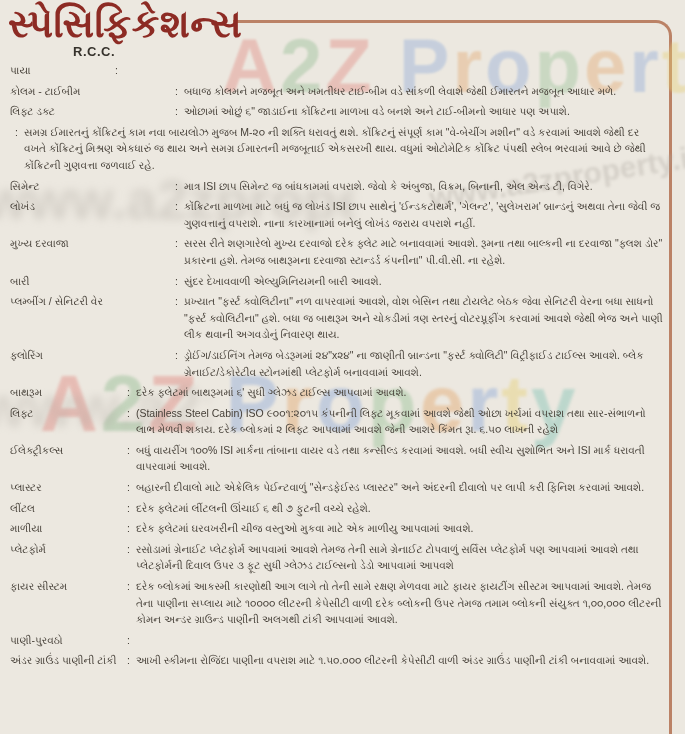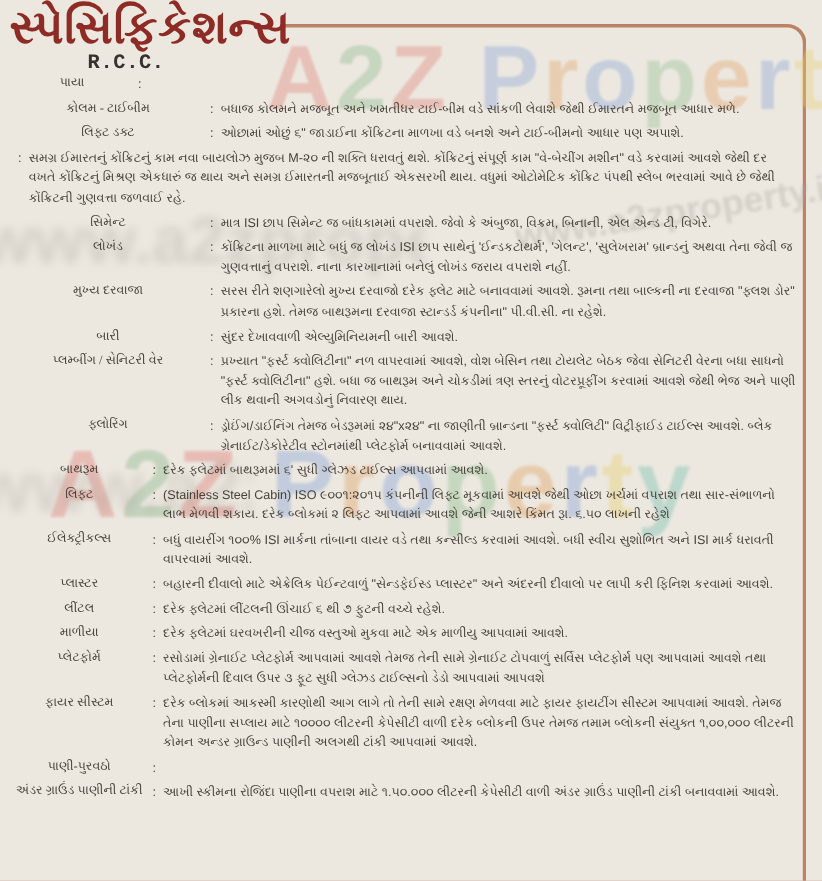--- a/index.html
+++ b/index.html
@@ -16,28 +16,28 @@
     border-top-right-radius:16px;
     z-index:1;pointer-events:none;
   }
   .title{
     position:absolute;left:8px;top:2px;margin:0;z-index:3;
     font-size:39px;font-weight:bold;color:var(--title,#8d2b24);
     letter-spacing:0.5px;
   }
   .rcc{
     position:absolute;left:73px;top:44px;z-index:3;
-    font-size:17px;font-weight:bold;color:#36322c;letter-spacing:0.5px;font-family:Liberation Mono, monospace;
+    font-size:13px;font-weight:bold;color:#36322c;letter-spacing:0.5px;
   }
   .spec-list{position:absolute;left:10px;top:62px;right:22px;z-index:3;}
   .row{
     display:flex;align-items:flex-start;margin-bottom:4px;
     font-size:10.5px;line-height:16.6px;color:var(--text,#474139);
   }
-  .row .label{flex:0 0 auto;text-align:center;font-family:Liberation Serif, serif;}
+  .row .label{flex:0 0 auto;text-align:left;}
   .ind-a .label{width:100px;}
   .ind-b .label{width:160px;}
   .ind-c .label{width:112px;}
   .row .colon{flex:0 0 auto;padding:0 6px 0 5px;}
   .row .text{flex:1 1 auto;}
   
   .wm-brand{
     position:absolute;z-index:2;pointer-events:none;white-space:nowrap;
     font-weight:bold;opacity:0.38;filter:blur(1px);letter-spacing:3px;
   }

